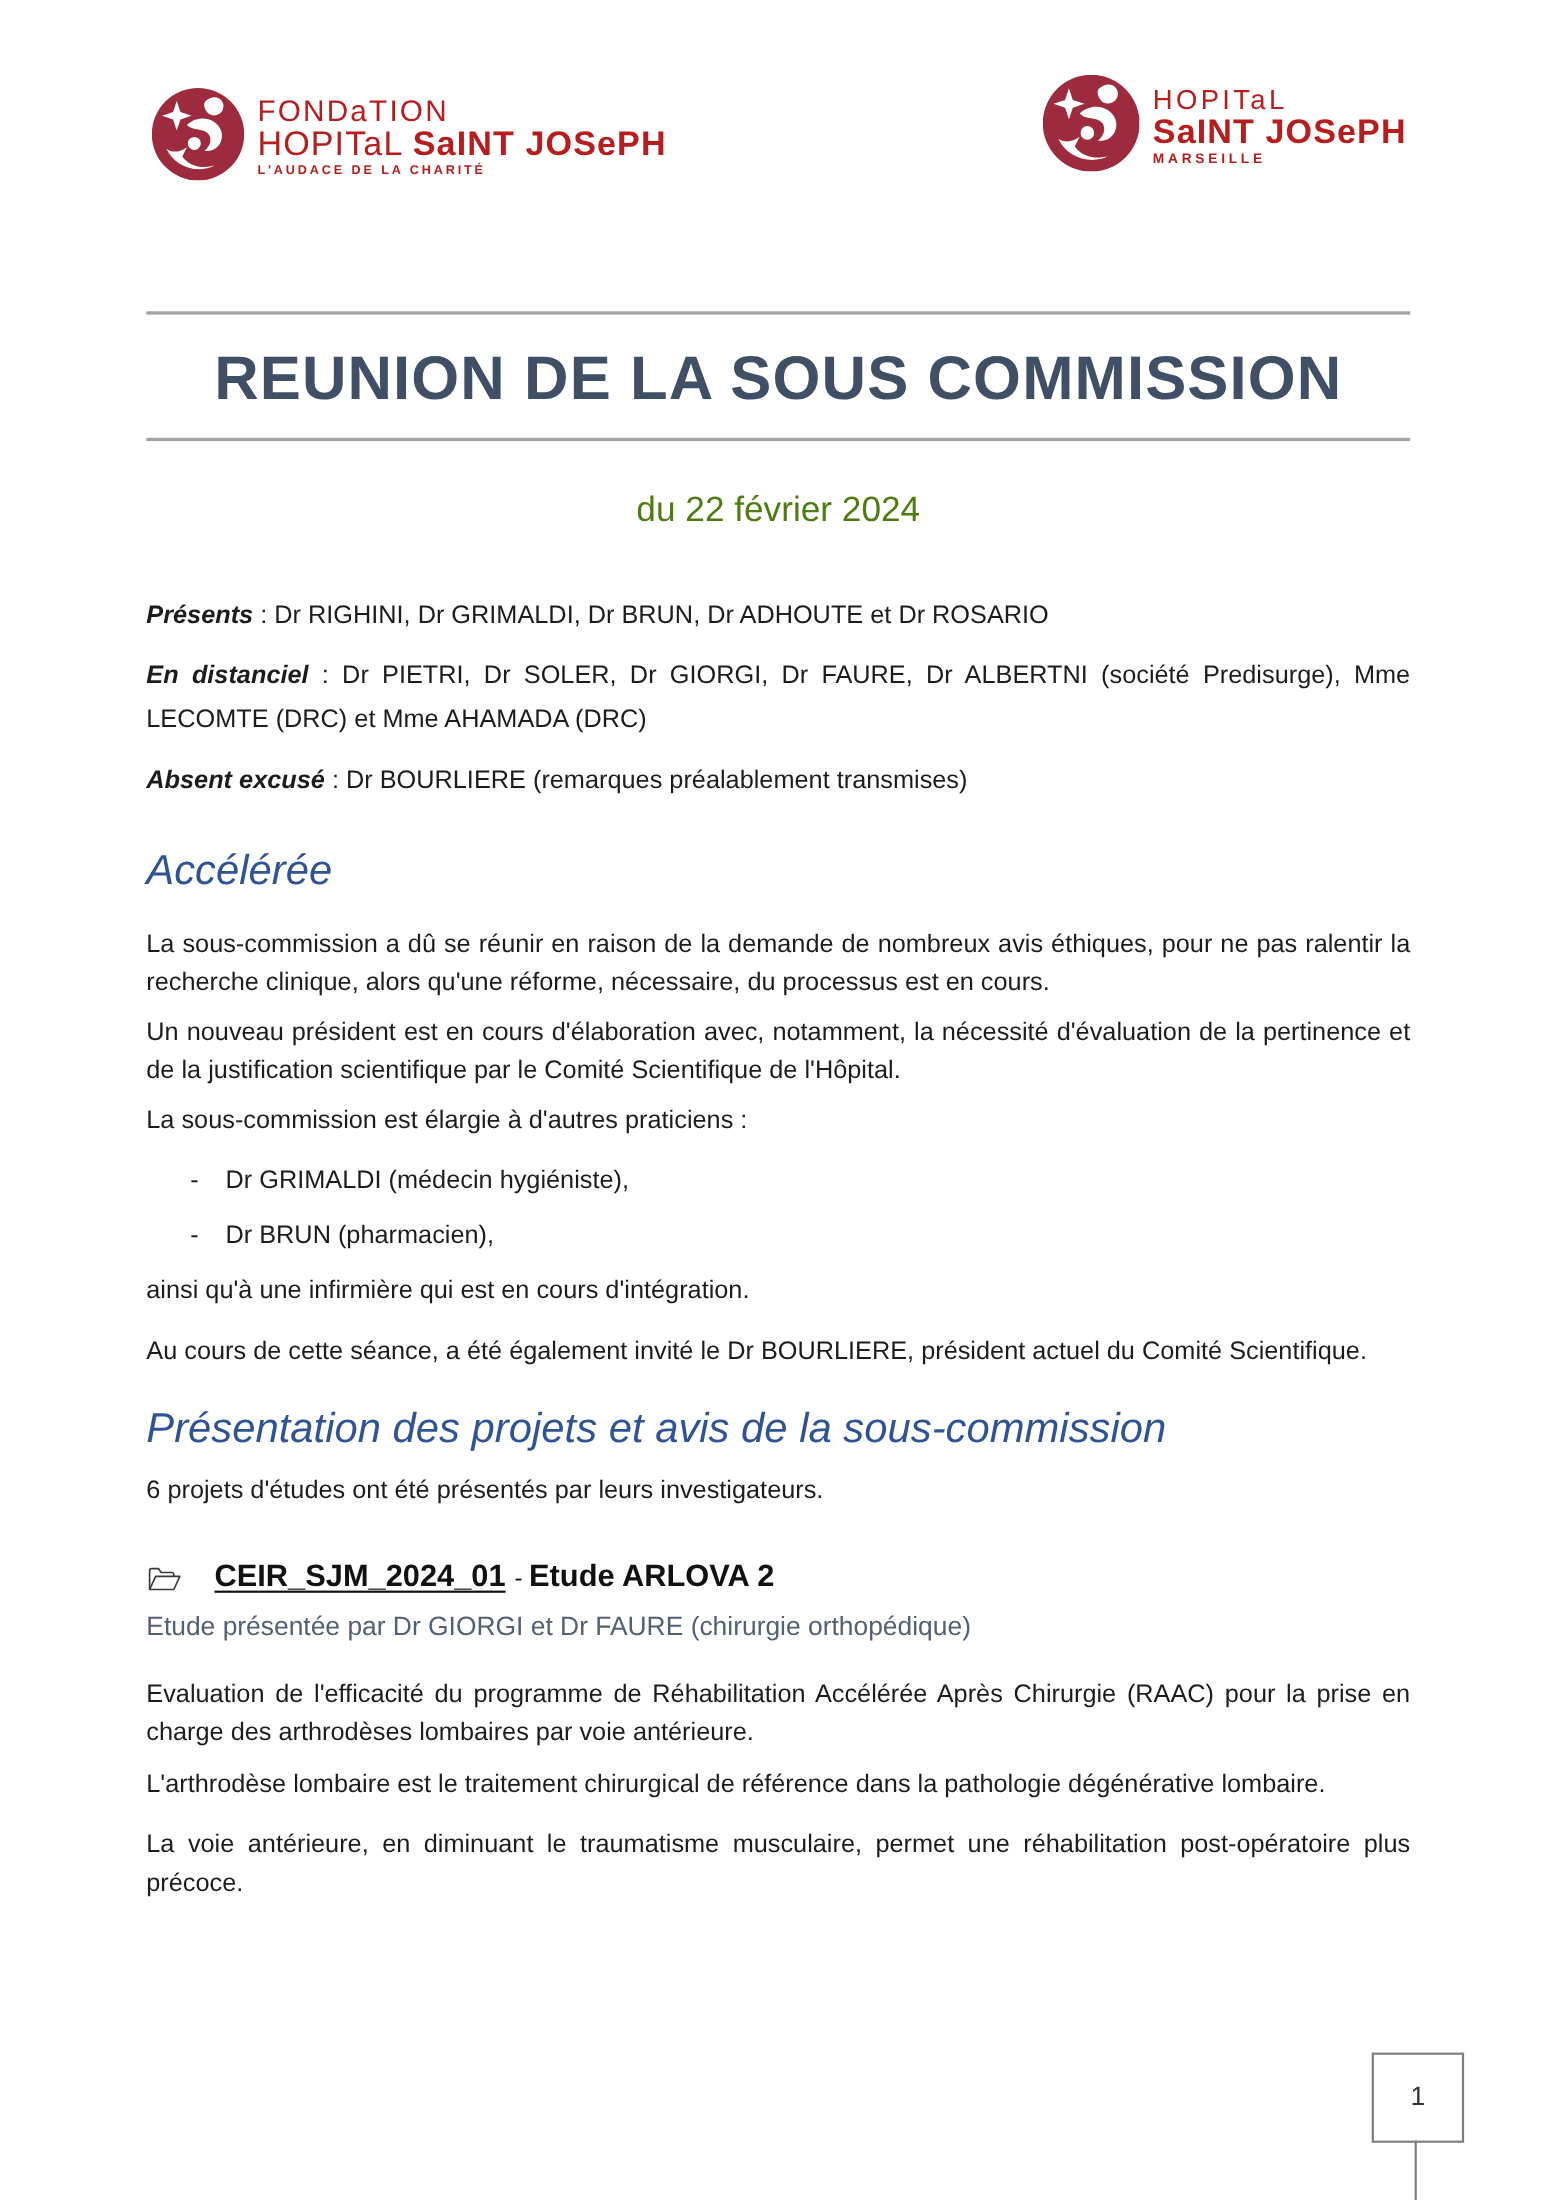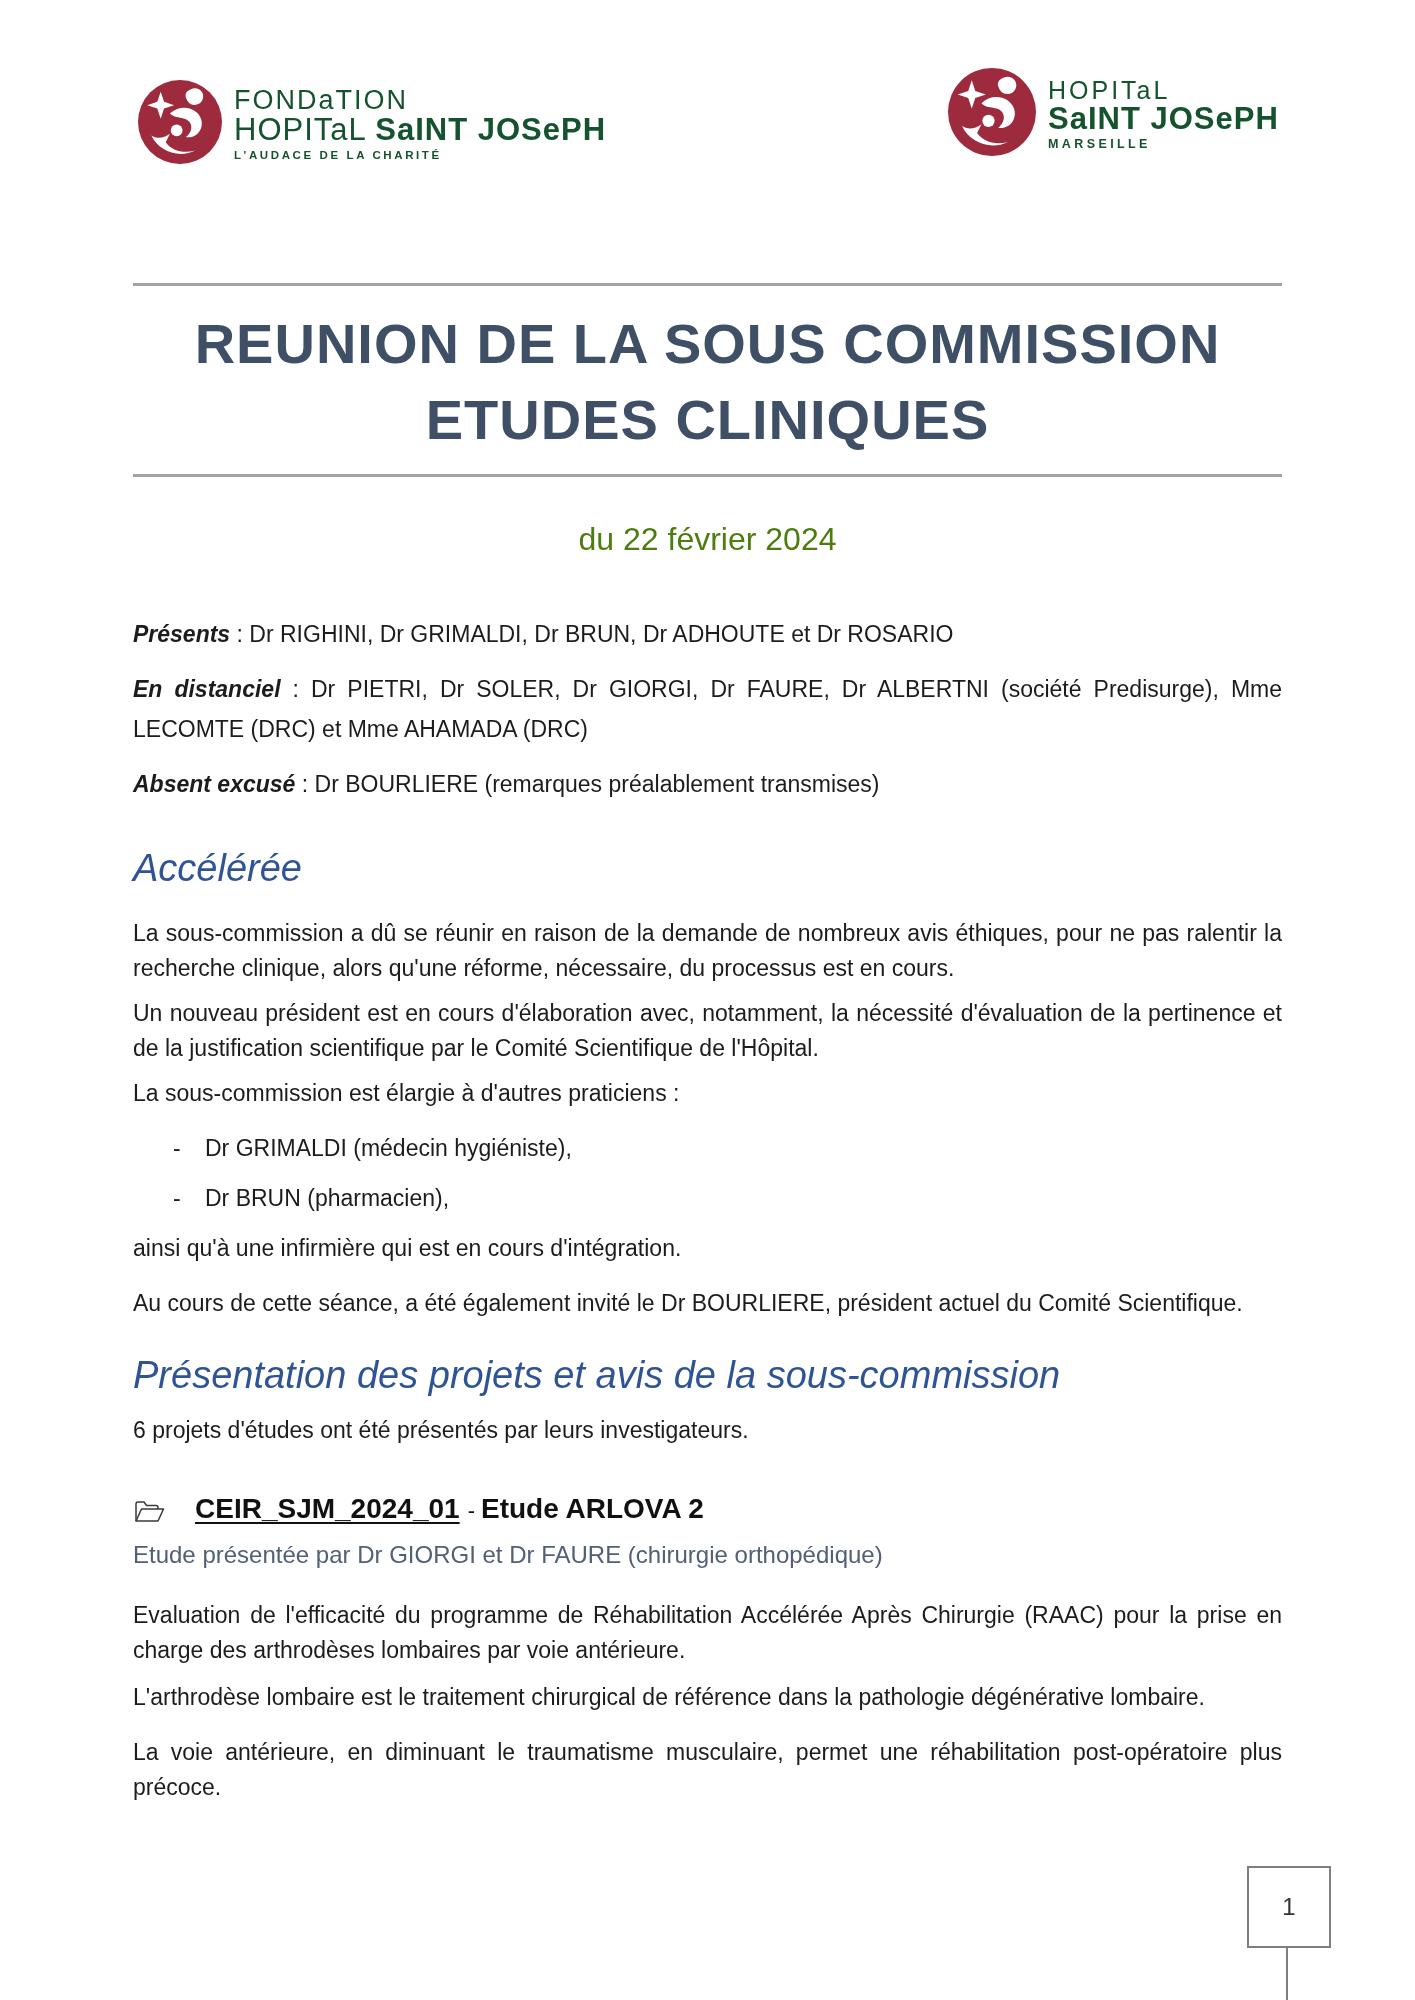--- a/index.html
+++ b/index.html
@@ -5,21 +5,21 @@
   html,body{margin:0;padding:0;background:#e8e8e8;}
   .page{
     position:relative;
     width:1415px;height:2000px;
     background:#ffffff;
     overflow:hidden;
     font-family:"Liberation Sans","DejaVu Sans",sans-serif;
     color:#1c1c1c;
   }
   
-  .logo{position:absolute;display:flex;align-items:center;color:#14532d;}
+  .logo{position:absolute;display:flex;align-items:center;color:#b91c1c;}
   .logo-left{left:138px;top:80px;}
   .logo-right{left:948px;top:68px;}
   .logo-mark{flex:0 0 auto;}
   .logo-left .logo-mark svg{width:84px;height:84px;}
   .logo-right .logo-mark svg{width:88px;height:88px;}
   .logo-text{margin-left:12px;line-height:1.04;}
   .lf1{font-size:27px;letter-spacing:2px;font-weight:400;}
   .lf2{font-size:31px;letter-spacing:1px;}
   .lf2 b{font-weight:700;}
   .lf3{font-size:11.5px;letter-spacing:2.6px;font-weight:700;margin-top:3px;}
@@ -127,21 +127,20 @@
       <div class="rt3">MARSEILLE</div>
     </span>
   </div>
 
   <div class="content">
 
     <hr class="rule">
 
     <div class="doc-title">
       <div>REUNION DE LA SOUS COMMISSION</div>
-      <div>ETUDES CLINIQUES</div>
     </div>
 
     <hr class="rule rule2">
 
     <div class="doc-date">du 22 février 2024</div>
 
     <div class="att-block">
       <p class="att"><em class="lead">Présents</em><span> : Dr RIGHINI, Dr GRIMALDI, Dr BRUN, Dr ADHOUTE et Dr ROSARIO</span></p>
       <p class="att"><em class="lead">En distanciel</em><span> : Dr PIETRI, Dr SOLER, Dr GIORGI, Dr FAURE, Dr ALBERTNI (société Predisurge), Mme LECOMTE (DRC) et Mme AHAMADA (DRC)</span></p>
       <p class="att"><em class="lead">Absent excusé</em><span> : Dr BOURLIERE (remarques préalablement transmises)</span></p>

